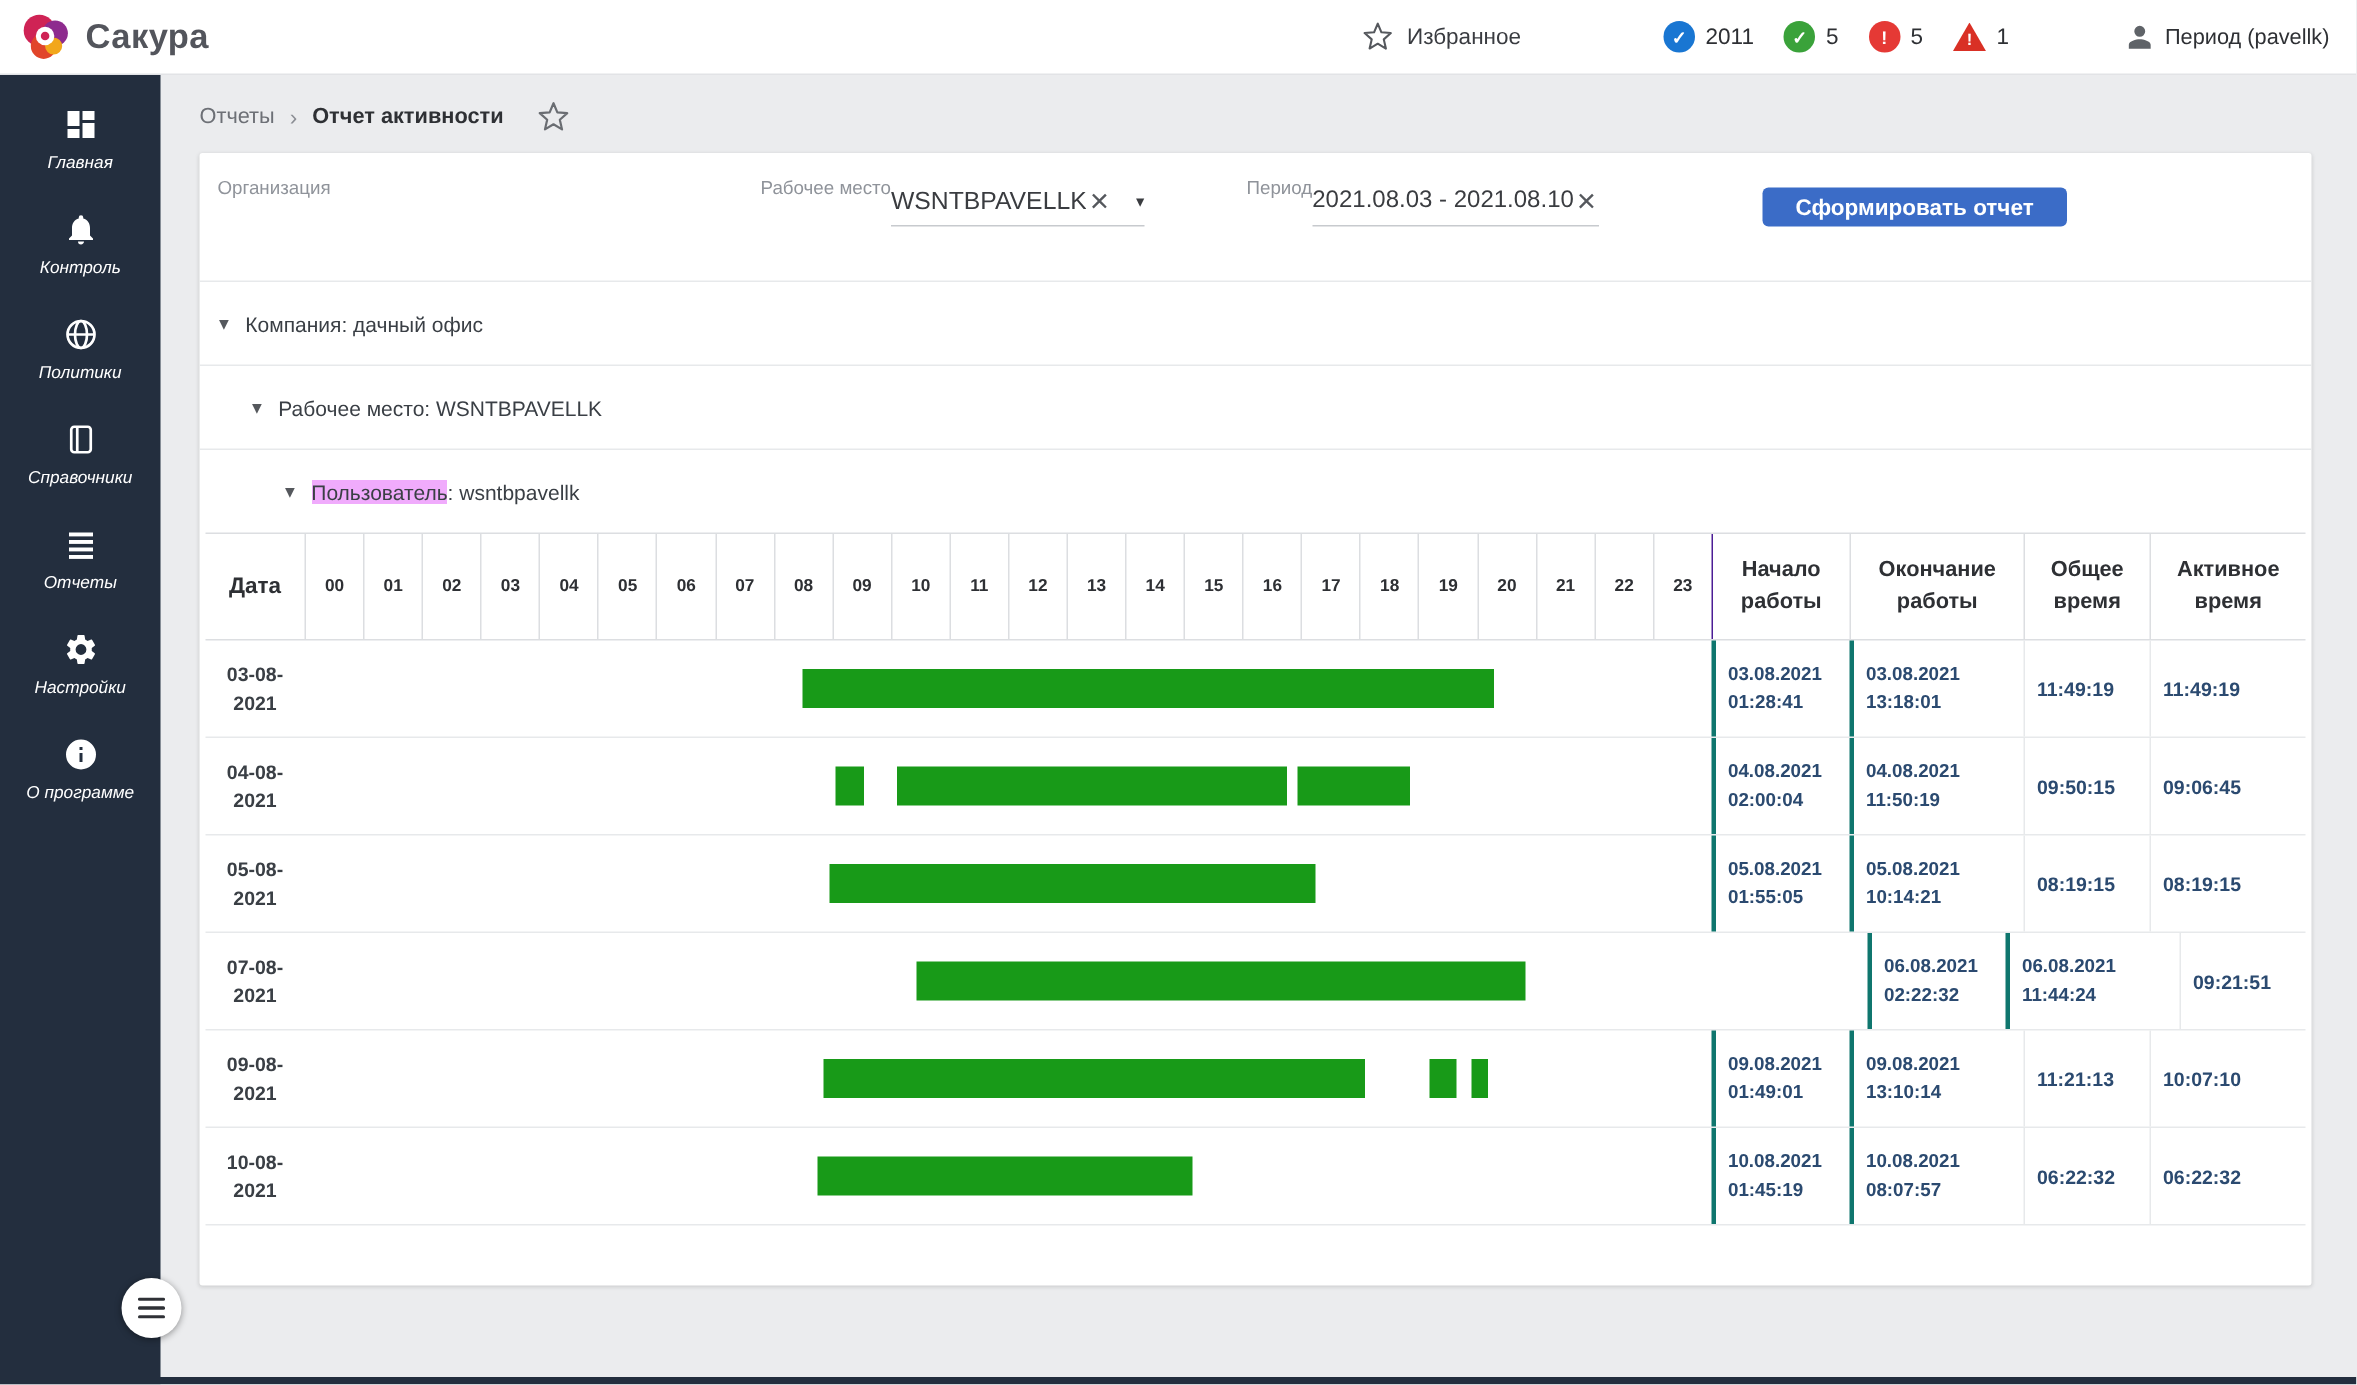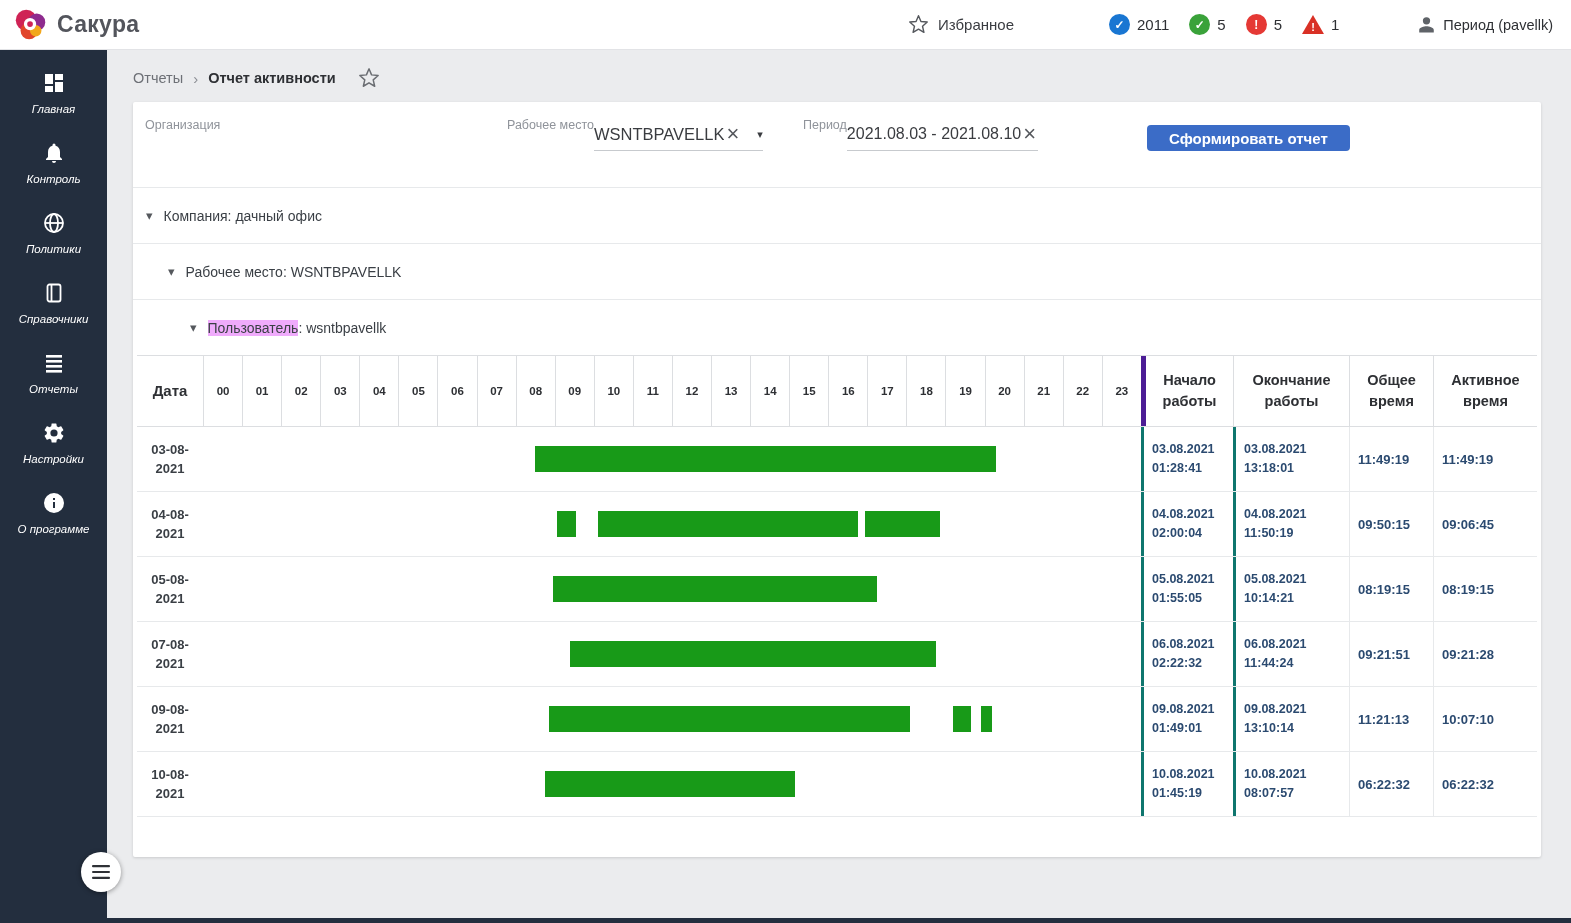--- a/index.html
+++ b/index.html
@@ -48,21 +48,21 @@
   .card { background:#fff; margin:9px 30px 0 26px; border-radius:2px;
           box-shadow:0 1px 3px rgba(0,0,0,.14); padding-bottom:40px; }
 
   
   .filters { display:flex; align-items:flex-end; padding:16px 16px 36px 12px; }
   .field { display:flex; flex-direction:row; }
   .field-label { font-size:12.5px; color:#8f939a; margin-bottom:5px; }
   .field-input { border-bottom:1px solid #c7cace; min-height:33px; display:flex;
                  align-items:center; font-size:16.5px; color:#3a3c40; cursor:text; }
   .f-org { width:330px; margin-right:32px; }
-  .f-wp  { width:296px; }
+  .f-wp  { width:296px; margin-right:28px; }
   .f-per { width:330px; margin-right:14px; }
   .f-per .field-input { font-size:16px; }
   .fi-value { flex:1; white-space:nowrap; overflow:hidden; }
   .clear-x { font-size:22px; color:#55585d; line-height:1; cursor:pointer; padding:0 2px; }
   .caret { font-size:11px; color:#3a3c40; margin-left:16px; cursor:pointer; }
   .gen-btn { background:#3b6cc7; color:#fff; border:none; border-radius:4px; height:26px;
              padding:0 22px; font-size:15px; font-weight:700; cursor:pointer;
              font-family:inherit; }
 
   
@@ -76,21 +76,21 @@
   .rtable { margin:0 4px; }
   .thead { display:flex; border-top:1px solid #dcdee1; border-bottom:1px solid #dcdee1;
            height:72px; }
   .th { display:flex; align-items:center; justify-content:center; font-weight:700;
         color:#2e3034; text-align:center; line-height:1.45; }
   .th-date { width:66px; font-size:15px; }
   .hours-head { flex:1; display:flex; }
   .hour-cell { flex:1 0 0; display:flex; align-items:center; justify-content:center;
                font-size:11.5px; font-weight:700; color:#2e3034;
                border-left:1px solid #dcdee1; }
-  .th-start { width:92px; font-size:14.5px; border-left:5px solid #4c1d95; padding:0 6px; }
+  .th-start { width:92px; font-size:14.5px; border-left:1px solid #4c1d95; padding:0 6px; }
   .th-end   { width:116px; font-size:14.5px; border-left:1px solid #dcdee1; padding:0 10px; }
   .th-total { width:84px; font-size:14.5px; border-left:1px solid #dcdee1; padding:0 6px; }
   .th-active{ width:104px; font-size:14.5px; border-left:1px solid #dcdee1; padding:0 8px; }
 
   .trow { display:flex; height:65px; border-bottom:1px solid #e7e9eb;font-weight:bold; }
   .td-date { width:66px; display:flex; flex-direction:column; align-items:center;
              justify-content:center; font-size:13px; color:#3a3f45; line-height:1.5; }
   .td-gantt { flex:1; position:relative; }
   .bar { position:absolute; top:50%; transform:translateY(-50%); height:26px; }
   .td-start, .td-end { display:flex; flex-direction:column; justify-content:center;
@@ -378,21 +378,20 @@
               </div>
     <div class="td td-start">
       <span class="sd">06.08.2021</span>
       <span class="st">02:22:32</span>
     </div>
     <div class="td td-end">
       <span class="ed">06.08.2021</span>
       <span class="et">11:44:24</span>
     </div>
     <div class="td td-total">09:21:51</div>
-    <div class="td td-active">09:21:28</div>
   </div>
 
   <div class="trow">
     <div class="td td-date">
       <span class="d1">09-08-</span>
       <span class="d2">2021</span>
     </div>
     <div class="td td-gantt">
                 <div class="bar" style="left: 36.875%; width: 38.5417%; background: rgb(24, 154, 24);"></div>
                 <div class="bar" style="left: 80%; width: 1.875%; background: rgb(24, 154, 24);"></div>

